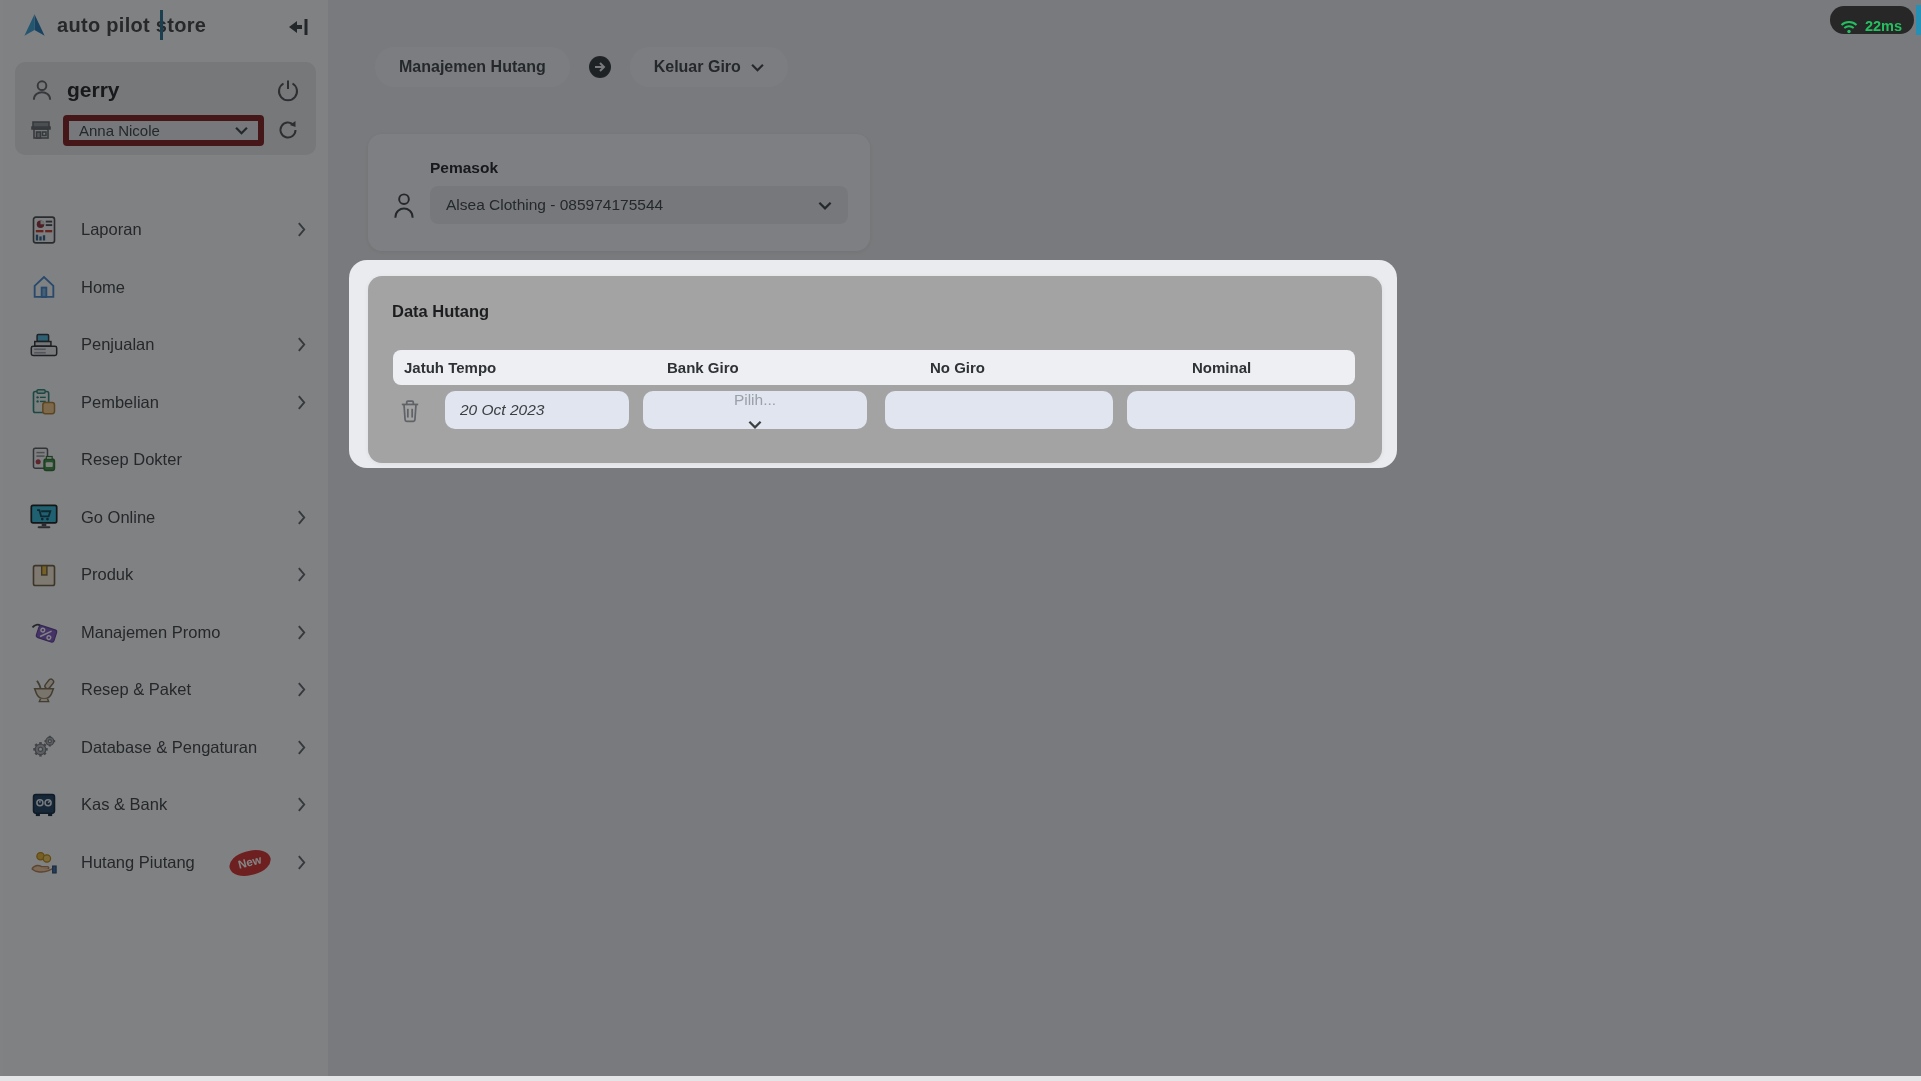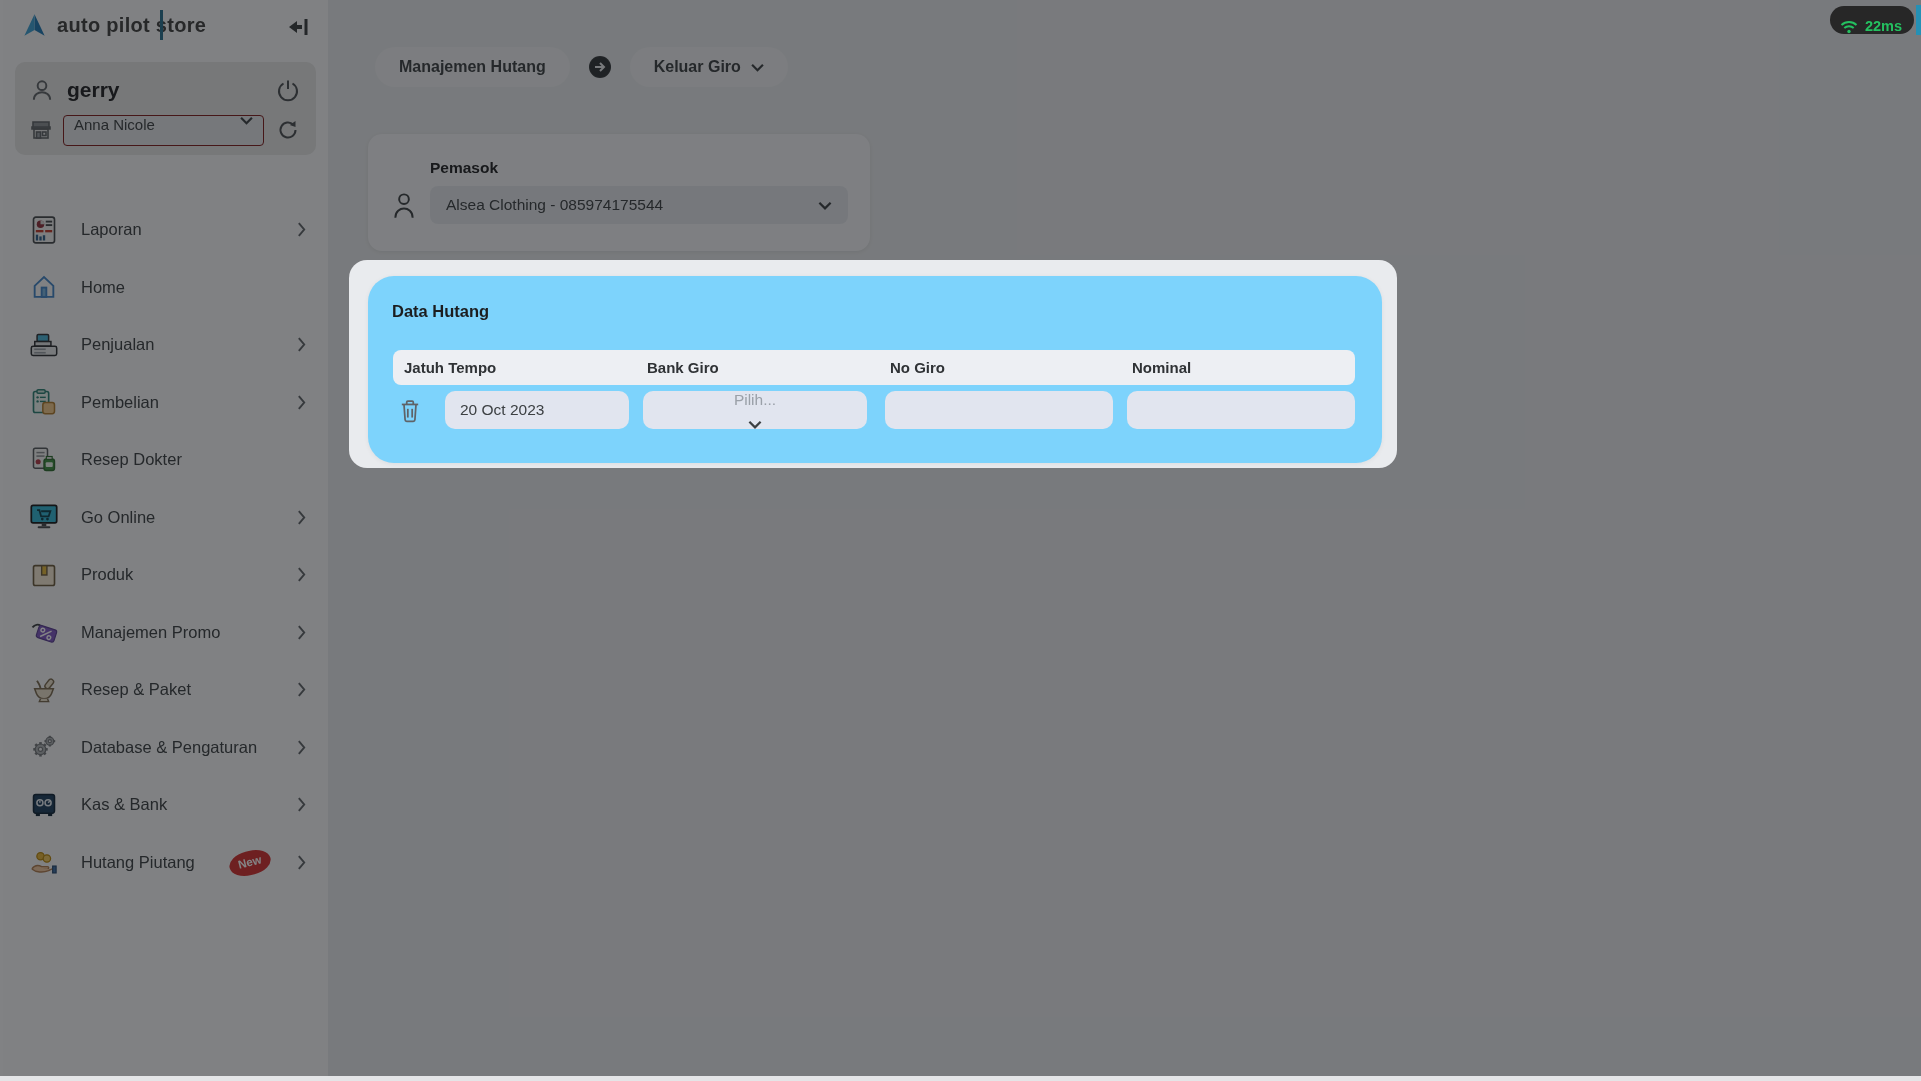--- a/index.html
+++ b/index.html
@@ -23,22 +23,22 @@
   .collapse-btn { position:absolute; right:16px; top:13px; width:28px; height:28px; display:flex; align-items:center; justify-content:center; cursor:pointer; }
 
   .user-panel {
     position:absolute; left:12px; right:12px; top:62px; height:93px;
     background:#e5e5e5; border-radius:10px; padding:10px 14px;
   }
   .user-row { display:flex; align-items:center; gap:12px; height:36px; }
   .user-name { font-size:21px; font-weight:700; color:#202124; flex:1; }
   .store-row { display:flex; align-items:center; gap:10px; height:36px; margin-top:4px; }
   .store-select {
-    flex:1; height:31px; background:#e3e6ea; border:1px solid #7f1d1d; border-radius:4px;
-    display:flex; padding:0 10px; font-size:15px; color:#3c4043; cursor:pointer;
+    flex:1; height:31px; background:#e3e6ea; border:6px solid #7f1d1d; border-radius:4px;
+    display:flex; align-items:center; padding:0 10px; font-size:15px; color:#3c4043; cursor:pointer;
   }
   .store-select .sel-label { flex:1; }
   .icon-btn { width:28px; height:28px; display:flex; align-items:center; justify-content:center; cursor:pointer; }
 
   .menu { position:absolute; left:0; top:201px; width:100%; }
   .menu-item {
     height:57.5px; display:flex; align-items:center; padding:0 22px 0 26px; cursor:pointer;
   }
   .menu-item .mi-icon { width:30px; height:30px; display:flex; align-items:center; justify-content:center; flex:none; }
   .menu-item .mi-label { margin-left:22px; font-size:16.5px; color:#3c4043; flex:1; }
@@ -74,37 +74,37 @@
   
   .overlay { position:absolute; inset:0; background:rgba(18,19,21,.52); z-index:40; }
 
   
   .stage {
     position:absolute; left:349px; top:260px; width:1048px; height:208px;
     background:#e9ebee; border-radius:18px; z-index:50;
   }
   .dh-card {
     position:absolute; left:19px; top:16px; width:1014px; height:187px;
-    background:#7dd3fc; border-radius:26px; box-shadow:0 1px 5px rgba(0,0,0,.06);
+    background:#a3a3a3; border-radius:14px; box-shadow:0 1px 5px rgba(0,0,0,.06);
   }
   .dh-title { position:absolute; left:24px; top:26px; font-size:16.5px; font-weight:700; color:#1c1d1f; }
   .dh-header {
     position:absolute; left:25px; top:74px; width:962px; height:35px;
     background:#edeff3; border-radius:8px;
-    display:grid; grid-template-columns:243px 243px 242px 1fr; align-items:center;
+    display:grid; grid-template-columns:243px 243px 242px 1fr; align-items:center;gap:20px;
   }
   .dh-header .hdr { font-size:15px; font-weight:700; color:#2f3235; padding-left:11px; }
   .dh-row { position:absolute; left:25px; top:115px; width:962px; height:38px; }
   .trash-btn { position:absolute; left:6px; top:8px; width:24px; height:24px; cursor:pointer; }
   .cell-input {
     position:absolute; top:0; height:38px; background:#e1e5ef; border:none; border-radius:10px;
     font-family:"Liberation Sans",sans-serif; font-size:15.5px; color:#3c4043; padding:0 15px; outline:none;
   }
   .cell-input::placeholder { color:#9aa0a8; }
-  .in-date { left:52px; width:184px; }
+  .in-date { left:52px; width:184px;font-style:italic; }
   .sel-bank { left:250px; width:224px; display:flex; align-items:center; cursor:pointer;flex-direction:column; }
   .sel-bank .ph { flex:1; color:#9aa0a8; }
   .in-nogiro { left:492px; width:228px; }
   .in-nominal { left:734px; width:228px; }
 
   
   .latency-badge {
     position:absolute; top:6px; right:7px; height:28px; z-index:60;
     background:#272727; border-radius:14px; padding:0 12px 0 10px;
     display:flex; align-items:flex-end; gap:7px;

